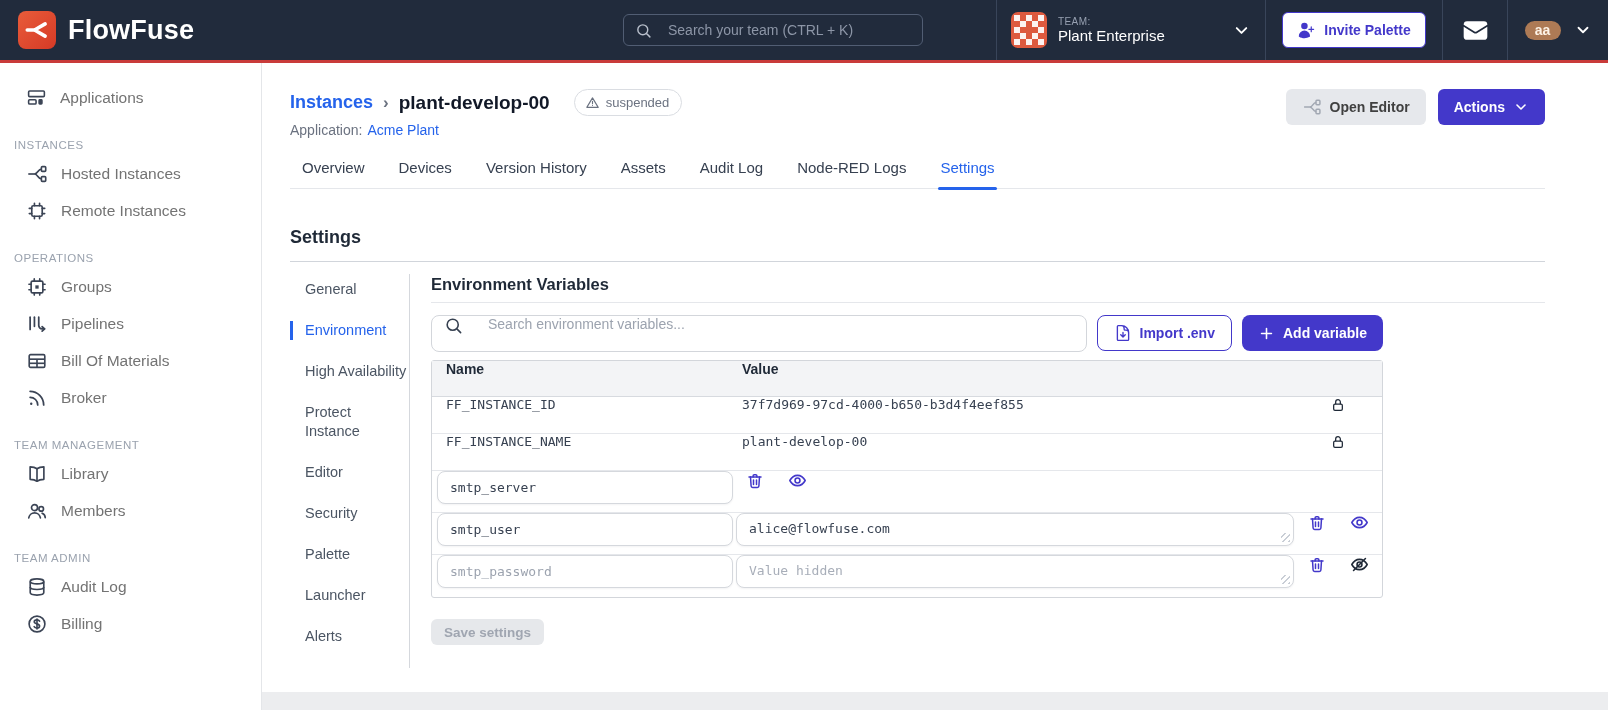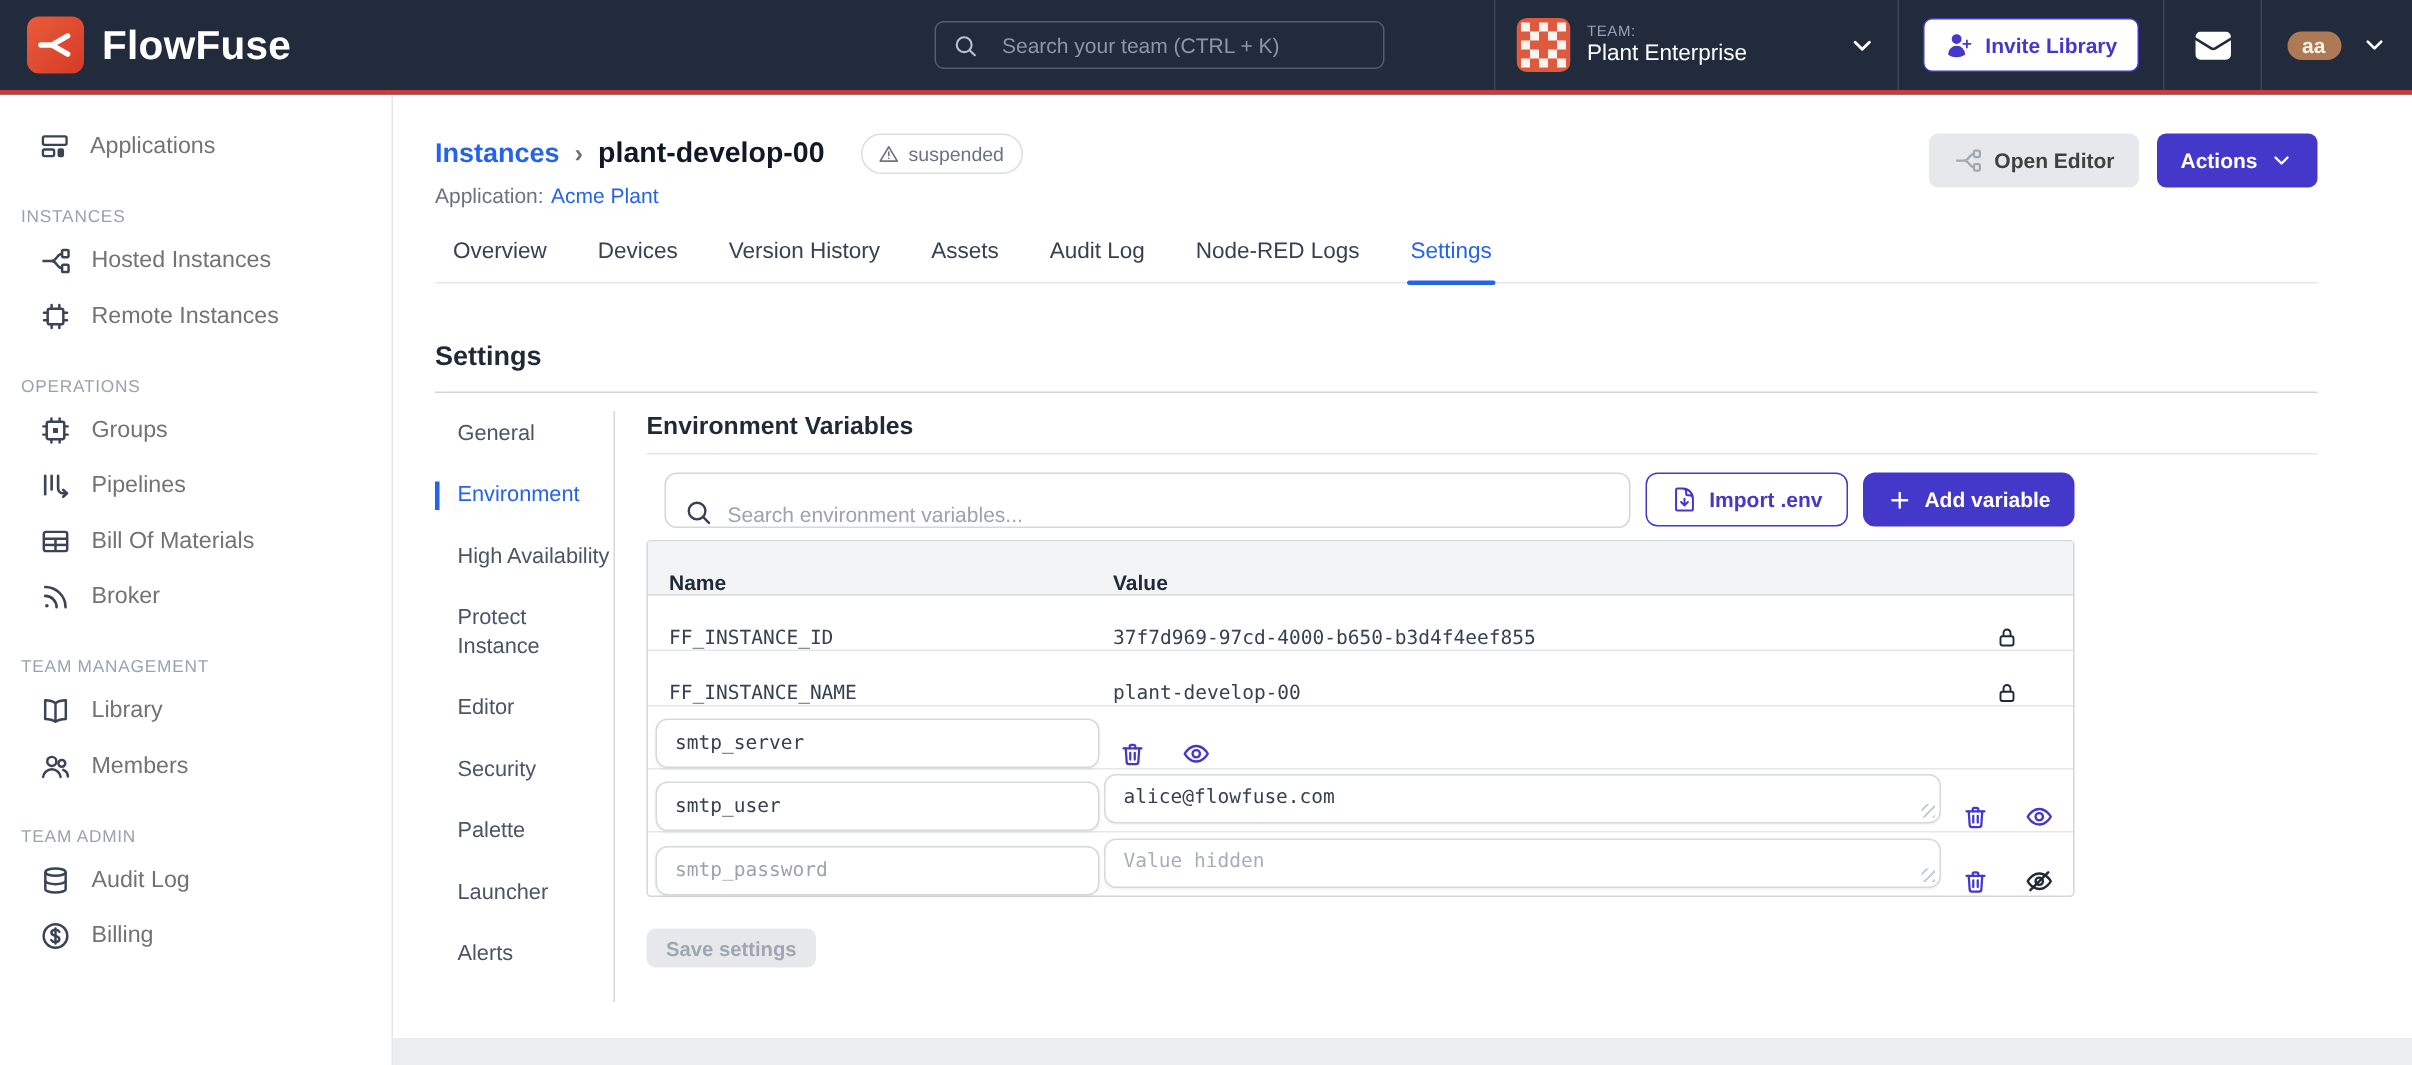--- a/index.html
+++ b/index.html
@@ -64,28 +64,28 @@
   .settings-title { margin-top:38px; font-size:18px; font-weight:bold; color:#1F2937; }
   .settings-hr { margin-top:13px; border:none; border-top:1px solid #D1D5DB; }
   .settings-body { display:flex; margin-top:12px; min-height:393px; }
   .snav { width:120px; flex:none; border-right:1px solid #D5D8DD; padding-top:6px; }
   .snav-item { font-size:14.5px; color:#4B5563; line-height:19px; padding-left:15px; margin-bottom:22px; cursor:pointer; }
   .snav-item.active { color:#2563EB; border-left:3px solid #2563EB; padding-left:12px; }
   .panel { flex:1; margin-left:21px; }
   .panel-title { font-size:16.5px; font-weight:bold; color:#1F2937; line-height:20px; padding-bottom:8px; border-bottom:1px solid #E5E7EB; margin-bottom:12px; }
 
   .env-controls { display:flex; gap:10px; width:952px; height:37px; }
-  .env-search { flex:1; border:1px solid #D3D6DB; border-radius:8px; display:flex; align-items:flex-end; gap:10px; padding:0 12px; background:#fff;margin-left:12px; }
+  .env-search { flex:1; border:1px solid #D3D6DB; border-radius:8px; display:flex; align-items:flex-start; gap:25px; padding:0 12px; background:#fff; }
   .env-search input { flex:1; border:none; outline:none; font-size:14px; font-family:"Liberation Sans",sans-serif; color:#374151; background:transparent; }
   .env-search input::placeholder { color:#9CA3AF; }
   .btn-outline { background:#fff; border:1px solid #4338CA; color:#4338CA; border-radius:8px; }
   .btn-add { border-radius:8px; }
 
   .env-table { width:952px; margin-top:8px; border:1px solid #D3D6DB; border-radius:3px; background:#fff; }
-  .t-row { display:flex; align-items:flex-end; border-bottom:1px solid #E5E7EB; }
+  .t-row { display:flex; align-items:flex-start; border-bottom:1px solid #E5E7EB; }
   .t-row:last-child { border-bottom:none; }
   .t-head { height:36px; background:#F3F4F6; border-bottom:1px solid #D7DADF; font-weight:bold; font-size:14px; color:#1F2937; }
   .col-name { width:300px; padding-left:14px; flex:none; }
   .col-value { flex:1; padding-left:4px; }
   .t-head .col-value { padding-left:10px; }
   .col-actions { width:88px; flex:none; display:flex; align-items:center; justify-content:center; gap:24px; }
   .row-locked { height:37px; font-family:"DejaVu Sans Mono","Liberation Mono",monospace; font-size:13px; color:#374151; }
   .row-edit { height:42px; }
   .row-edit .col-name { padding-left:5px; }
   .env-input { width:296px; height:33px; border:1px solid #D5D8DD; border-radius:8px; padding:0 12px; font-family:"DejaVu Sans Mono","Liberation Mono",monospace; font-size:13px; color:#374151; outline:none; box-shadow:0 1px 2px rgba(16,24,40,.05); background:#fff; }
@@ -151,21 +151,21 @@
       </span>
     </div>
 
     <div class="nav-seg seg-invite">
       <button class="invite-btn">
         <span>
           <svg width="19" height="19" viewBox="0 0 24 24" fill="#4338CA">
               <path d="M5.25 6.375a4.125 4.125 0 118.25 0 4.125 4.125 0 01-8.25 0zM2.25 19.125a7.125 7.125 0 0114.25 0v.003l-.001.119a.75.75 0 01-.363.63 13.067 13.067 0 01-6.761 1.873c-2.472 0-4.786-.684-6.76-1.873a.75.75 0 01-.364-.63l-.001-.122zM18.75 7.5a.75.75 0 00-1.5 0v2.25H15a.75.75 0 000 1.5h2.25v2.25a.75.75 0 001.5 0v-2.25H21a.75.75 0 000-1.5h-2.25V7.5z"></path>
             </svg>
         </span>
-        <span>Invite Library</span>
+        <span>Invite Palette</span>
       </button>
     </div>
 
     <div class="nav-seg seg-mail">
       <span>
         <svg width="27" height="27" viewBox="0 0 24 24" fill="#fff">
             <path d="M1.5 8.67v8.58a3 3 0 003 3h15a3 3 0 003-3V8.67l-8.928 5.493a3 3 0 01-3.144 0L1.5 8.67z"></path>
             <path d="M22.5 6.908V6.75a3 3 0 00-3-3h-15a3 3 0 00-3 3v.158l9.714 5.978a1.5 1.5 0 001.572 0L22.5 6.908z"></path>
           </svg>
       </span>

